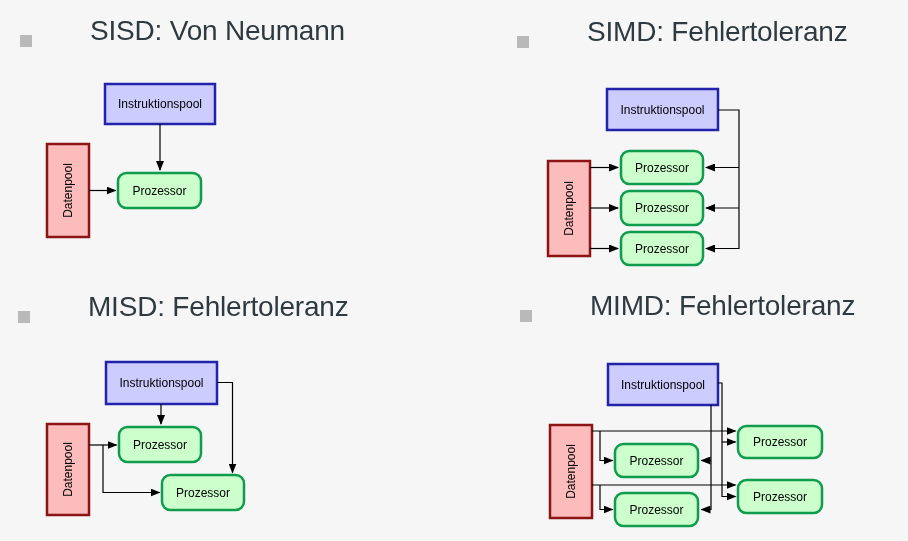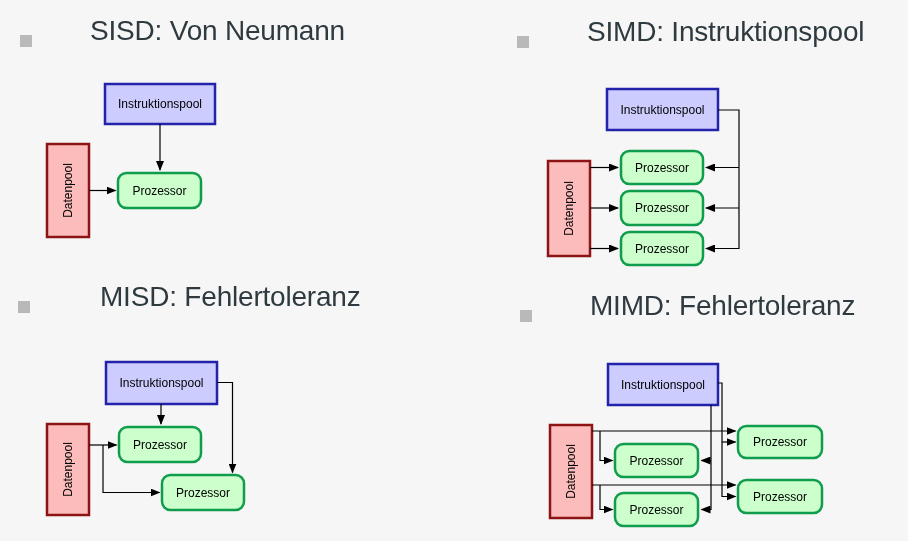--- a/index.html
+++ b/index.html
@@ -31,23 +31,23 @@
 <body>
 
 <div class="slide">
 
   <div class="qtitle" style="left:20px; top:17px;">
     <span class="bullet"></span>
     <span class="qtitle-text">SISD: Von Neumann</span>
   </div>
   <div class="qtitle" style="left:517px; top:18px;">
     <span class="bullet"></span>
-    <span class="qtitle-text">SIMD: Instruktionspool</span>
+    <span class="qtitle-text">SIMD: Fehlertoleranz</span>
   </div>
-  <div class="qtitle" style="left:18px; top:283px;gap:12px;">
+  <div class="qtitle" style="left:18px; top:293px;">
     <span class="bullet"></span>
     <span class="qtitle-text">MISD: Fehlertoleranz</span>
   </div>
   <div class="qtitle" style="left:520px; top:292px;">
     <span class="bullet"></span>
     <span class="qtitle-text">MIMD: Fehlertoleranz</span>
   </div>
 
   <svg class="diagram" style="left:40px; top:80px;" width="190" height="165" viewBox="0 0 190 165">
     <defs>

